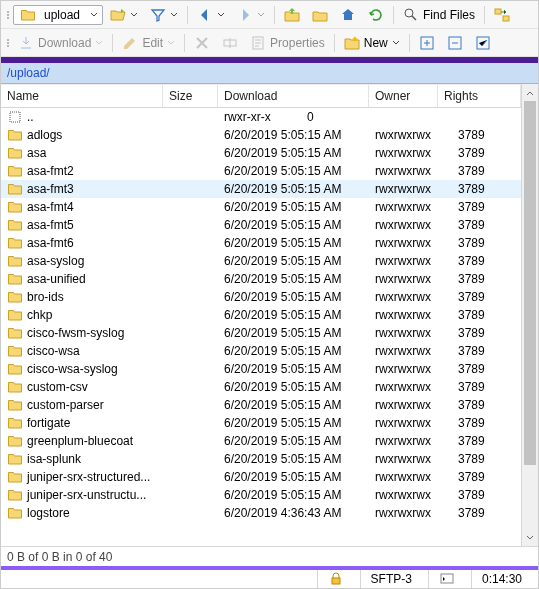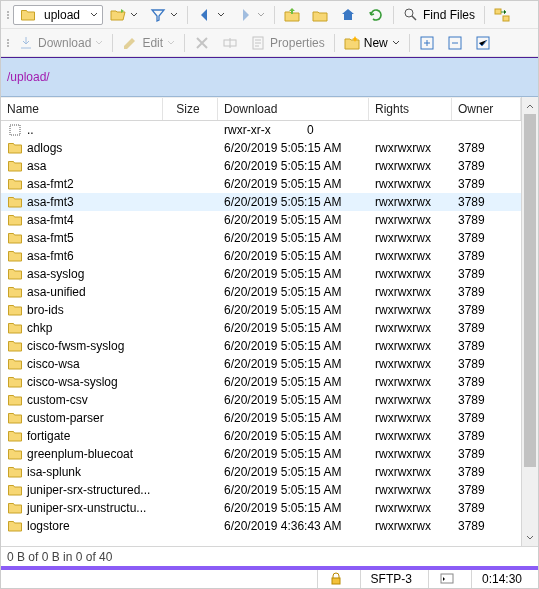--- a/index.html
+++ b/index.html
@@ -9,27 +9,27 @@
 .tbtn.interact { cursor: pointer; }
 .tbtn.disabled { opacity: .45; cursor: default; }
 .sep { width: 1px; height: 18px; background: #d6d6d6; margin: 0 2px; }
 .dd { width: 8px; height: 8px; display: inline-block; }
 .ico { width: 16px; height: 16px; display: inline-block; flex-shrink: 0; }
 .grip { width: 6px; display: flex; flex-direction: column; gap: 1px; justify-content: center; align-items: center; }
 .grip span { width: 2px; height: 2px; background: #b8b8b8; }
 .addr { width: 90px; border: 1px solid #abadb3; background: #fff; height: 20px; display: flex; align-items: center; }
 .addr .ico { margin: 0 2px; }
 .addr-text { flex: 1; font-size: 12px; padding-left: 2px; }
-.pathbar { background: #c9def5; border-top: 1px solid #4c1d95; border-bottom: 1px solid #9bb7d4; padding: 12px 6px; font-size: 12px; color: #a21caf; }
+.pathbar { background: #c9def5; border-top: 6px solid #4c1d95; border-bottom: 1px solid #9bb7d4; padding: 3px 6px; font-size: 12px; color: #1d4ed8; }
 .main { flex: 1; display: flex; overflow: hidden; }
 .list { flex: 1; overflow: hidden; }
 .cols { display: flex; border-bottom: 1px solid #d6d6d6; border-top: 1px solid #eee; font-size: 12px; }
 .col { padding: 4px 6px; border-right: 1px solid #e3e3e3; background: #fff; color: #222; }
 .c-name { width: 162px; }
-.c-size { width: 55px; text-align: center; padding-right: 10px; }
+.c-size { width: 55px; text-align: left; padding-right: 10px; }
 .c-chg  { width: 151px; }
 .c-rights { width: 83px; }
 .c-owner { flex: 1; }
 .rows { height: 436px; overflow: hidden; }
 .row { display: flex; align-items: center; font-size: 12px; height: 18px; padding: 0; }
 .row.sel { background: #e5f3ff; }
 .row .cell { padding: 1px 6px; overflow: hidden; white-space: nowrap; text-overflow: ellipsis; }
 .row .n { width: 162px; display: flex; align-items: center; gap: 4px; }
 .row .s { width: 55px; text-align: right; }
 .row .c { width: 151px; }
@@ -272,22 +272,22 @@
 <div class="pathbar">
   <span>/upload/</span>
 </div>
 
 <div class="main">
   <div class="list">
     <div class="cols">
       <div class="col c-name"><span>Name</span></div>
       <div class="col c-size"><span>Size</span></div>
       <div class="col c-chg"><span>Download</span></div>
+      <div class="col c-owner"><span>Owner</span></div>
       <div class="col c-rights"><span>Rights</span></div>
-      <div class="col c-owner"><span>Owner</span></div>
     </div>
     <div class="rows" id="rows">
         <div class="row">
           <div class="cell n">
             <span class="ico">
               <svg viewBox="0 0 16 16">
                 <rect x="3" y="3" width="10" height="10" fill="none" stroke="#555" stroke-dasharray="1 1"></rect>
               </svg>
             </span>
             <span>..</span>

